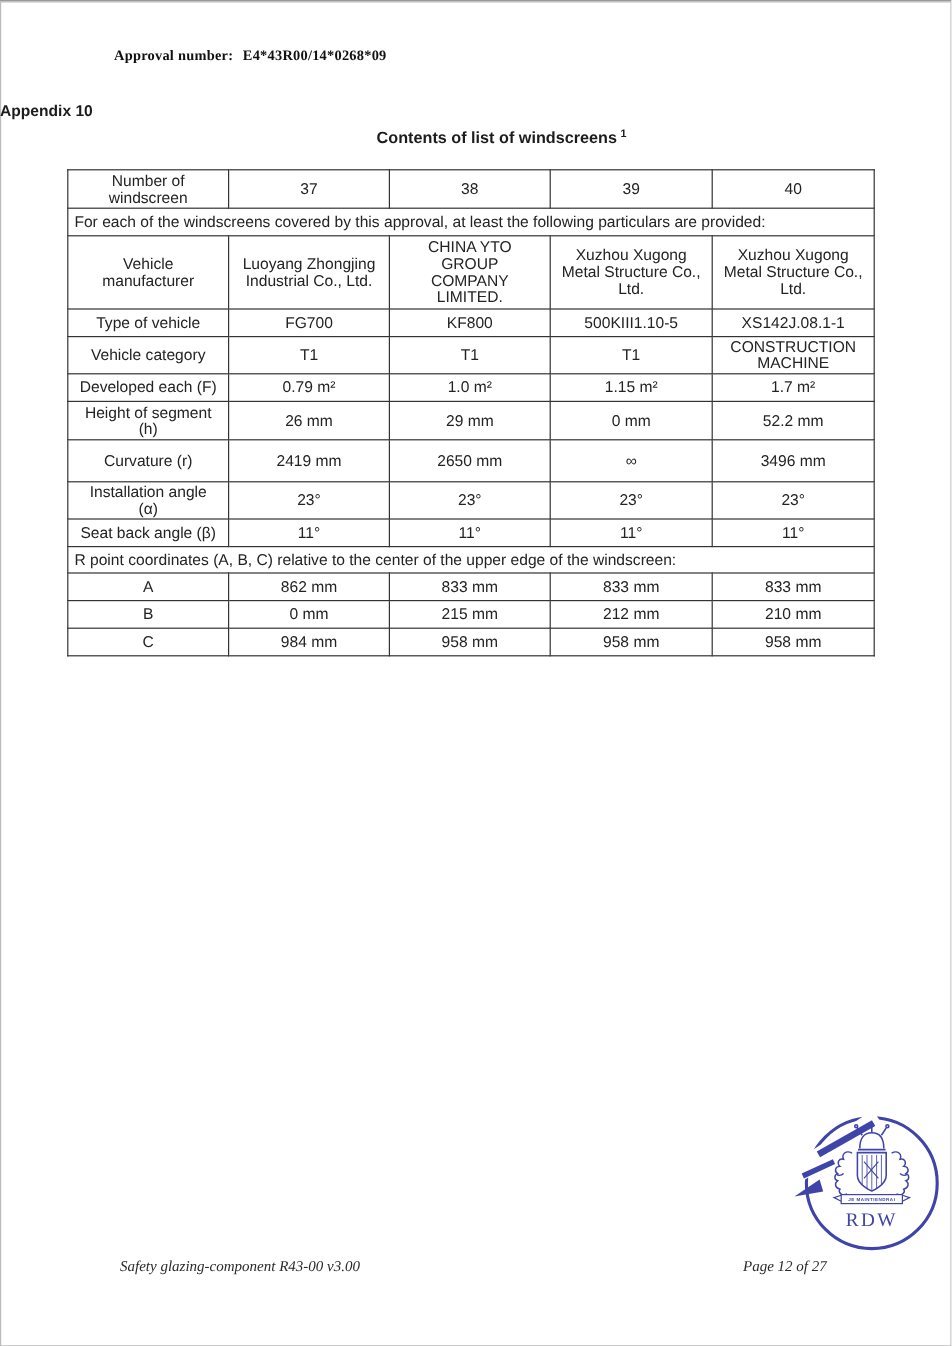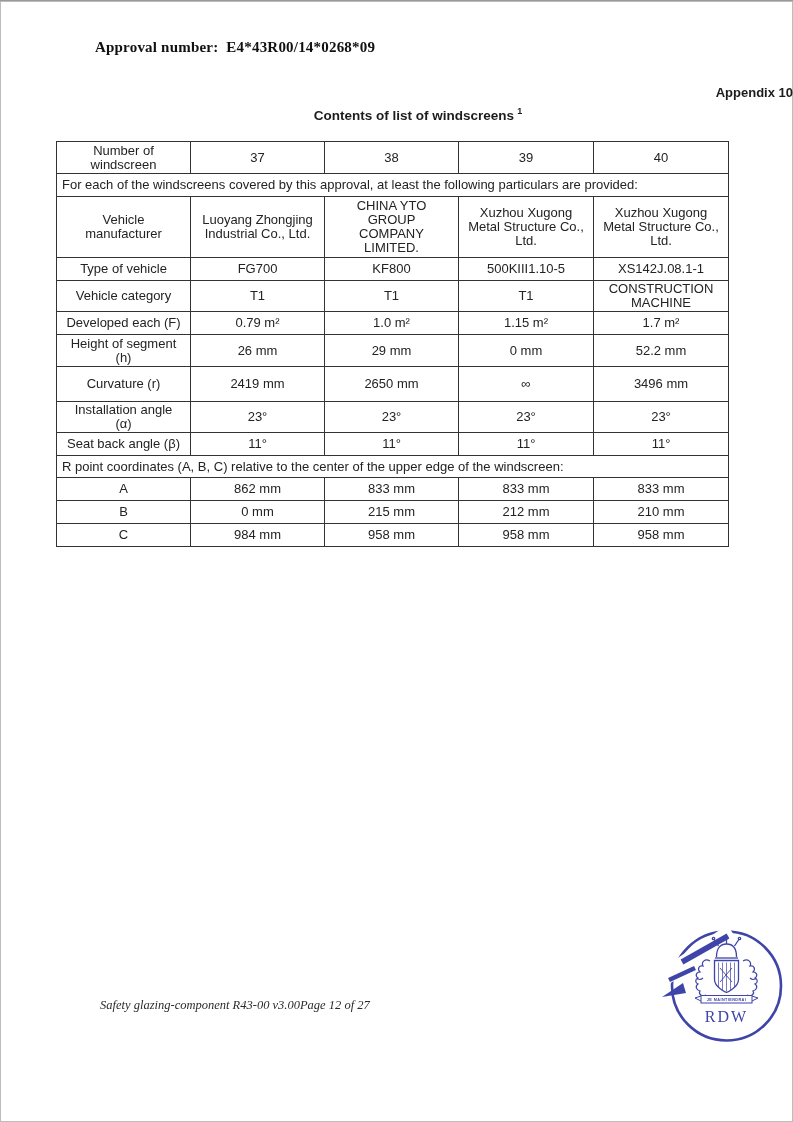--- a/index.html
+++ b/index.html
@@ -10,27 +10,27 @@
     background:#ffffff;
     font-family:"Liberation Sans", sans-serif;
     color:#222;
     border-top:1px solid #999;
     box-shadow: inset 0 0 0 1px #bcbcbc;
     overflow:hidden;
   }
   .approval-line {
     position:absolute; top:38px; left:95px;
     font-family:"Liberation Serif", serif;
-    font-weight:bold; font-size:15px; color:#111;
+    font-weight:bold; font-size:12px; color:#111;
     letter-spacing:0.2px;
   }
   .approval-line .num { margin-left:8px; }
   .title1 {
     position:absolute; top:84px; left:0; width:100%;
-    text-align:right; font-weight:bold; font-size:13px; color:#1c1c1c;
+    text-align:left; font-weight:bold; font-size:13px; color:#1c1c1c;
   }
   .title2 {
     position:absolute; top:105px; left:0; width:100%;
     text-align:center; font-weight:bold; font-size:13.5px; color:#1c1c1c;padding-left:43px;
   }
   .title2 sup { font-size:9px; margin-left:3px; }
   table.ws {
     position:absolute; top:140px; left:56px;
     width:672px;
     border-collapse:collapse;
@@ -44,22 +44,22 @@
     padding:1px 3px;
     white-space:pre-line;
   }
   table.ws td.full {
     text-align:left;
     padding-left:5px;
     white-space:normal;
   }
   .stamp { position:absolute; top:927px; left:662px; width:130px; height:118px; }
   .footer {
-    position:absolute; top:997px; left:0; width:100%;
-    display:flex; justify-content:flex-start;
+    position:absolute; top:1047px; left:0; width:100%;
+    display:flex; justify-content:space-between;
     padding:0 104px 0 100px;
     font-family:"Liberation Serif", serif;
     font-style:italic; font-size:12.5px; color:#2a2a2a;
   }
 </style>
 </head>
 <body>
 
 <div class="page">
 

